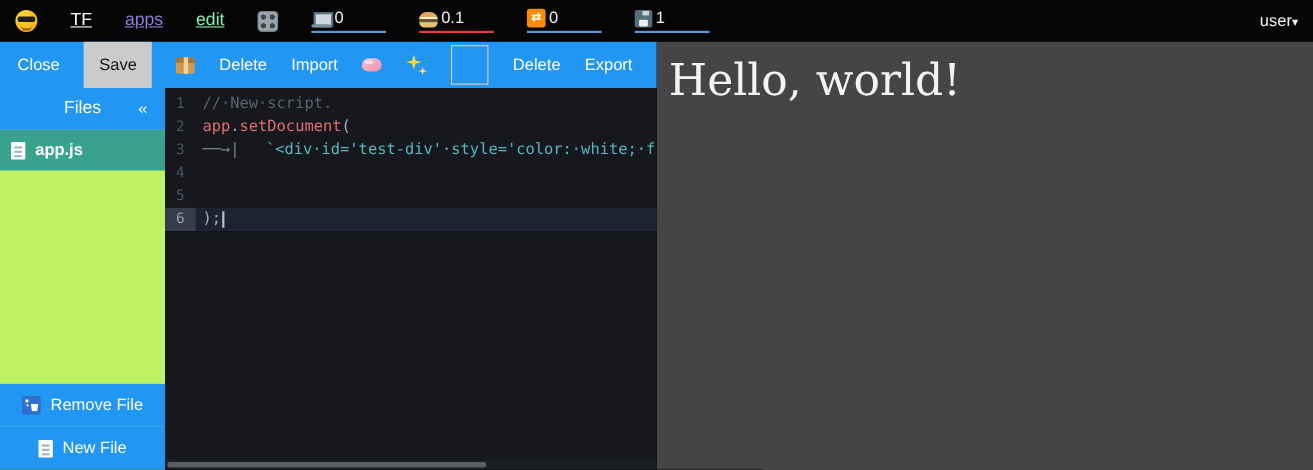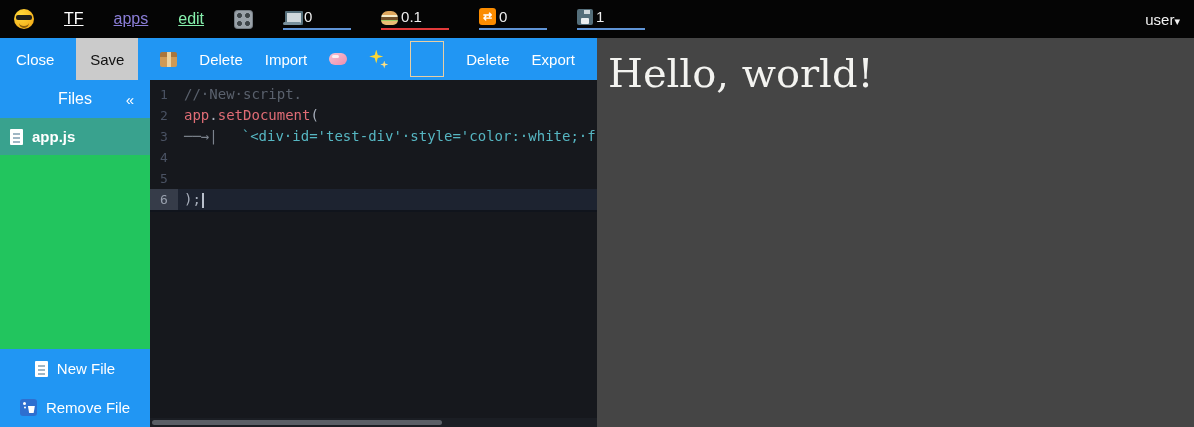--- a/index.html
+++ b/index.html
@@ -82,21 +82,21 @@
   .toolbar { height:42px; background:#2196f3; display:flex; align-items:center;
              gap:22px; padding-left:16px; color:#fff; font-size:15px; }
   .tbtn { cursor:pointer; }
   .savebtn { background:#cbcbcb; color:#111; height:42px; min-width:62px; display:flex;
              align-items:center; justify-content:center; cursor:pointer; }
   .emptybtn { width:34px; height:36px; border:1px solid #e7cfa4; cursor:pointer; }
 
   .workspace { flex:1; display:flex; }
 
   
-  .sidebar { width:150px; display:flex; flex-direction:column; background:#22c55e; }
+  .sidebar { width:150px; display:flex; flex-direction:column; background:#bef264; }
   .sb-header { height:38px; background:#2196f3; color:#fff; font-size:16px;
                display:flex; align-items:center; justify-content:center; position:relative; }
   .sb-collapse { position:absolute; right:16px; top:50%; transform:translateY(-50%);
                font-size:15px; cursor:pointer; }
   .sb-file { height:37px; background:#39a28e; color:#fff; font-size:15px; font-weight:bold;
                display:flex; align-items:center; gap:9px; padding-left:10px; cursor:pointer; }
   .sb-fill { flex:1; }
   .sb-action { height:39px; background:#2196f3; color:#fff; font-size:15px;
                display:flex; align-items:center; justify-content:center; gap:9px; cursor:pointer; }
 
@@ -176,26 +176,26 @@
         <div class="sb-header">
           <span>Files</span>
           <span class="sb-collapse">«</span>
         </div>
         <div class="sb-file">
           <span class="i i-page"></span>
           <span>app.js</span>
         </div>
         <div class="sb-fill"></div>
         <div class="sb-action">
+          <span class="i i-litter"></span>
+          <span>Remove File</span>
+        </div>
+        <div class="sb-action">
           <span class="i i-page"></span>
           <span>New File</span>
-        </div>
-        <div class="sb-action">
-          <span class="i i-litter"></span>
-          <span>Remove File</span>
         </div>
       </div>
 
       <div class="editor">
         <div class="rows" id="code-rows">
             <div class="crow">
               <span class="gut">1</span>
               <span class="codeln"><span class="tk-cm">//·New·script.</span></span>
             </div>
             <div class="crow">

